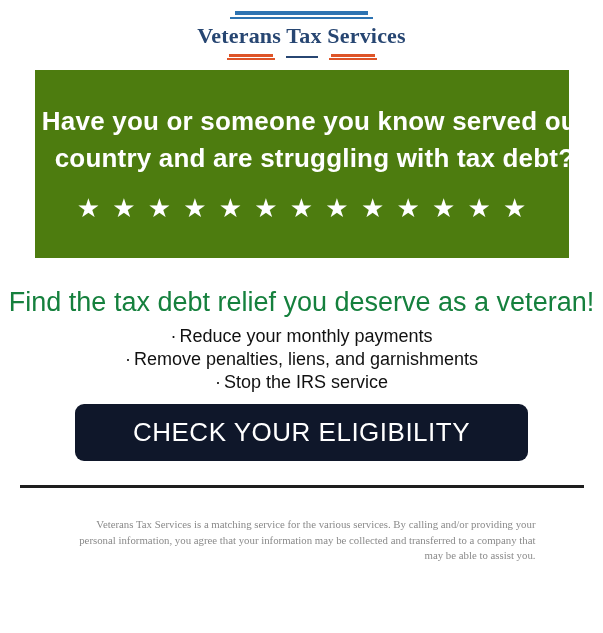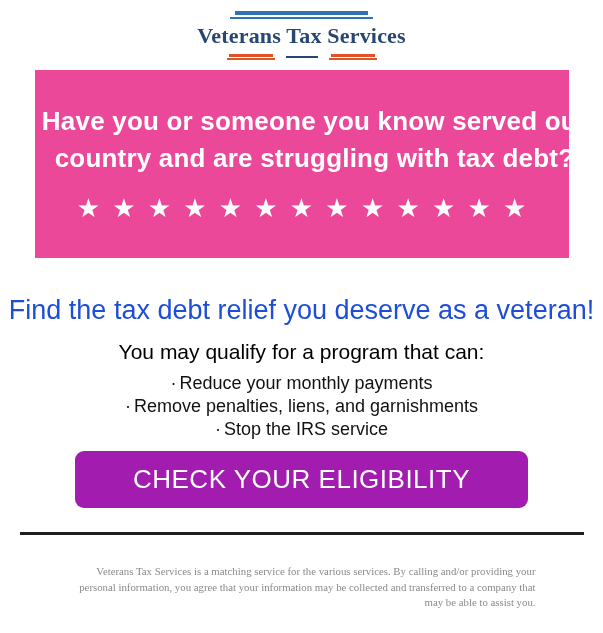--- a/index.html
+++ b/index.html
@@ -29,21 +29,21 @@
   .stripes-bottom { display: flex; align-items: center; justify-content: center; gap: 11px; }
   .orange-seg { display: flex; flex-direction: column; align-items: center; }
   .orange-seg .o1 { width: 44px; height: 3px; background: #de5428; }
   .orange-seg .o2 { width: 48px; height: 2px; background: #de5428; margin-top: 1px; }
   .blue-seg { width: 32px; height: 2px; background: #274672; }
 
   
   .hero {
     width: 534px; height: 188px;
     margin: 9px auto 0 auto;
-    background: #ec4899;
+    background: #4d7c0f;
     text-align: center;
     padding-top: 33px;
   }
   .hero-headline {
     width: 560px; margin: 0 auto;
     color: #ffffff;
     font-size: 26px;
     font-weight: bold;
     line-height: 37px;
     letter-spacing: 0.2px;
@@ -53,24 +53,24 @@
     color: #ffffff;
     font-size: 26px;
     word-spacing: 5px;
     line-height: 30px;
     white-space: nowrap;
   }
 
   
   .main { text-align: center; }
   .main-title {
-    margin-top: 36px;
+    margin-top: 28px;
     font-size: 27px;
     font-weight: normal;
-    color: #1d4ed8;
+    color: #15803d;
     line-height: 32px;
   }
   .main-subtitle {
     margin-top: 12px;
     font-size: 21px;
     color: #000000;
     line-height: 27px;
   }
   .benefits { margin-top: 7px; list-style: none; }
   .benefits li {
@@ -80,21 +80,21 @@
   }
   .benefits .dot { margin-right: 3px; }
   .benefits .txt { white-space: pre-wrap; }
 
   
   .cta-wrap { text-align: center; }
   .cta-button {
     display: block;
     width: 453px; height: 57px;
     margin: 10px auto 0 auto;
-    background: #a21caf;
+    background: #0f172a;
     border: none;
     border-radius: 9px;
     color: #ffffff;
     font-family: "Liberation Sans", sans-serif;
     font-size: 26px;
     letter-spacing: 0.5px;
     cursor: pointer;
   }
 
   
@@ -139,21 +139,20 @@
     </div>
   </div>
 
   <div class="hero">
     <div class="hero-headline">Have you or someone you know served our country and are struggling with tax debt?</div>
     <div class="hero-stars">★ ★ ★ ★ ★ ★ ★ ★ ★ ★ ★ ★ ★</div>
   </div>
 
   <div class="main">
     <div class="main-title">Find the tax debt relief you deserve as a veteran!</div>
-    <div class="main-subtitle">You may qualify for a program that can:</div>
     <ul class="benefits">
       <li><span class="dot">·</span><span class="txt">Reduce your monthly payments</span></li>
       <li><span class="dot">·</span><span class="txt">Remove penalties, liens, and garnishments</span></li>
       <li><span class="dot">·</span><span class="txt">Stop the IRS service</span></li>
     </ul>
   </div>
 
   <div class="cta-wrap">
     <button class="cta-button">CHECK YOUR ELIGIBILITY</button>
   </div>

